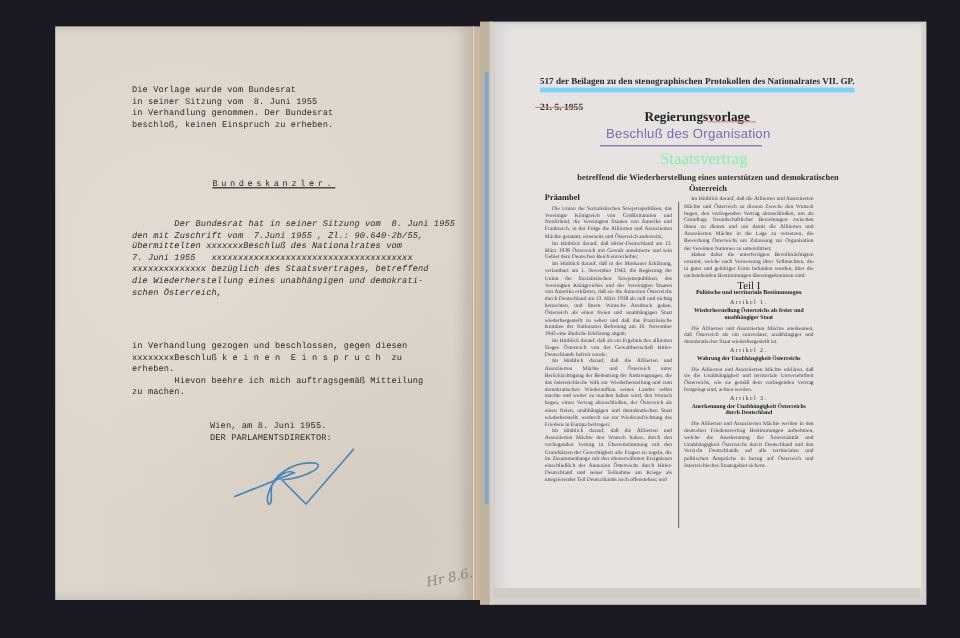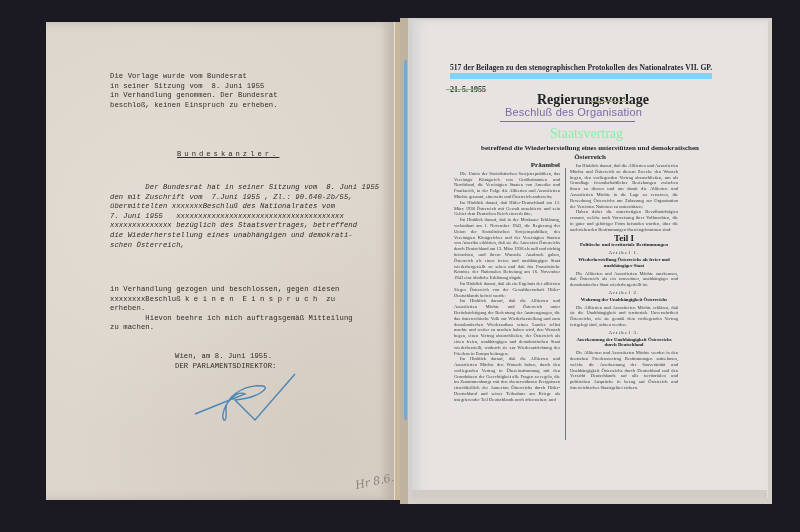--- a/index.html
+++ b/index.html
@@ -16,37 +16,37 @@
 
   .tw { font-family:"Liberation Mono", monospace; font-size:7.2px; color:#2f2a26; line-height:9.6px; position:absolute; white-space:pre; letter-spacing:0.1px; }
   .p1 { left:110px; top:72px; }
   .heading { left:177px; top:150px; text-decoration:underline; letter-spacing:3px; }
   .p2 { left:110px; top:183px;font-style:italic; }
   .p3 { left:110px; top:285px; }
   .sig-block { left:175px; top:352px; }
   .sig { position:absolute; left:185px; top:370px; width:120px; height:60px; }
   .pencil { position:absolute; left:355px; top:475px; font-family:"DejaVu Serif", serif; font-style:italic; font-size:11px; color:#8a8580; transform:rotate(-12deg); }
 
-  .hdr { position:absolute; left:450px; top:63px; font-size:7.6px; font-weight:bold; color:#2a2830; border-bottom:6px solid #7dd3fc; padding-bottom:1px; white-space:nowrap; }
+  .hdr { position:absolute; left:450px; top:63px; font-size:7.6px; font-weight:bold; color:#2a2830; border-bottom:4px solid #7dd3fc; padding-bottom:1px; white-space:nowrap; }
   .date { position:absolute; left:450px; top:85px; font-size:8px; font-weight:bold; color:#333; }
   .date-line { position:absolute; left:446px; top:89px; width:40px; height:1px; background:#d88a80; }
-  .rv { position:absolute; left:537px; top:92px; font-size:14px; font-weight:bold; color:#222; }
+  .rv { position:absolute; left:537px; top:92px; font-size:11px; font-weight:bold; color:#222; }
   .rv-line { position:absolute; left:520px; top:99px; width:120px; height:1px; background:#e0857a; }
   .stamp { position:absolute; left:505px; top:106px; font-family:"Liberation Sans", sans-serif; font-size:11px; color:#7a6ab0; letter-spacing:0.2px; }
   .stamp-line { position:absolute; left:500px; top:121px; width:135px; height:1px; background:#7a6ab0; }
   .sv { position:absolute; left:550px; top:126px; font-size:14px; font-weight:normal; color:#86efac; }
   .sv-sub { position:absolute; left:470px; top:144px; width:240px; text-align:center; font-size:7px; font-weight:bold; color:#2a2a2a; line-height:9px; }
 
   .col { position:absolute; font-size:4.6px; line-height:5.8px; color:#3c3a40; text-align:justify; }
   .col1 { left:454px; top:163px; width:106px; }
   .col2 { left:570px; top:163px; width:108px; }
   .col-divider { position:absolute; left:565px; top:168px; width:1px; height:272px; background:#777; }
-  .col h4 { font-size:7px; text-align:right; margin:0 0 2px 0; color:#222; }
+  .col h4 { font-size:7px; text-align:left; margin:0 0 2px 0; color:#222; }
   .col p { margin:0; text-indent:6px; }
-  .col .teil { font-size:9px; font-weight:bold; text-align:center; margin:3px 0 1px; color:#222; }
+  .col .teil { font-size:9px; font-weight:normal; text-align:center; margin:3px 0 1px; color:#222; }
   .col .teil-sub { font-size:5px; font-weight:bold; text-align:center; margin-bottom:2px; color:#222; }
   .col .art { font-size:5px; text-align:center; letter-spacing:1.2px; margin:2px 0 1px; color:#333; }
   .col .art-title { font-size:4.8px; font-weight:bold; text-align:center; margin-bottom:2px; color:#222; }
   .shade { position:absolute; left:412px; top:490px; width:355px; height:8px; background:#d0ccc6; }
 </style>
 </head>
 <body>
 
 <div class="left-page"></div>
 <div class="left-edge"></div>

